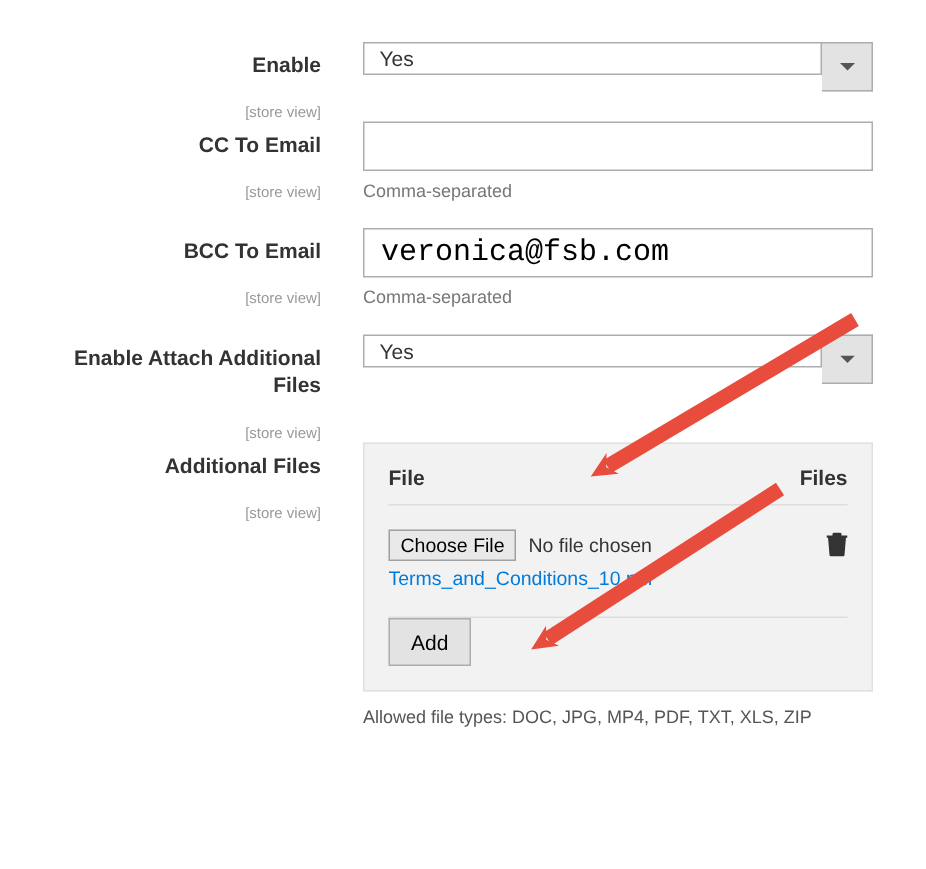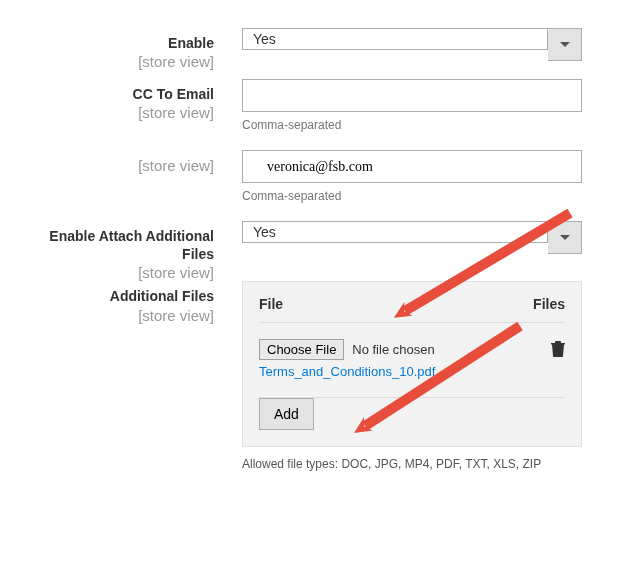--- a/index.html
+++ b/index.html
@@ -28,24 +28,24 @@
     padding: 6px 28px 0 0;
     flex-shrink: 0;
   }
   .label-text {
     color: #333;
     font-size: 14px;
     font-weight: 600;
     line-height: 1.3;
   }
   .scope {
-    font-size: 15px;
+    font-size: 10px;
     color: #999;
     display: block;
-    margin-top: 1px;
+    margin-top: 18px;
   }
   .control-col {
     flex: 1;
     min-width: 0;
     padding-bottom: 18px;
   }
   .select-wrap {
     display: flex;
     width: 100%;
     max-width: 340px;
@@ -70,23 +70,23 @@
     align-items: center;
     justify-content: center;
     cursor: pointer;
   }
   .select-caret svg { display:block; }
   input.text-input {
     width: 100%;
     max-width: 340px;
     height: 33px;
     border: 1px solid #adadad;
-    padding: 6px 24px;
-    font-size: 14px;
-    font-family: Liberation Serif, serif;
+    padding: 6px 11px;
+    font-size: 20px;
+    font-family: Liberation Mono, monospace;
   }
   .help {
     font-size: 12px;
     color: #777;
     margin-top: 6px;
   }
   .files-panel {
     background: #f2f2f2;
     border: 1px solid #e0e0e0;
     padding: 14px 16px 16px 16px;
@@ -189,20 +189,21 @@
       <span class="scope">[store view]</span>
     </div>
     <div class="control-col">
       <input class="text-input" type="text" value="" style="">
       <div class="help">Comma-separated</div>
     </div>
   </div>
 
   <div class="form-row">
     <div class="label-col">
+      <span class="label-text">BCC To Email</span>
       <span class="scope">[store view]</span>
     </div>
     <div class="control-col">
       <input class="text-input" type="text" value="veronica@fsb.com" style="">
       <div class="help">Comma-separated</div>
     </div>
   </div>
 
   <div class="form-row">
     <div class="label-col">

